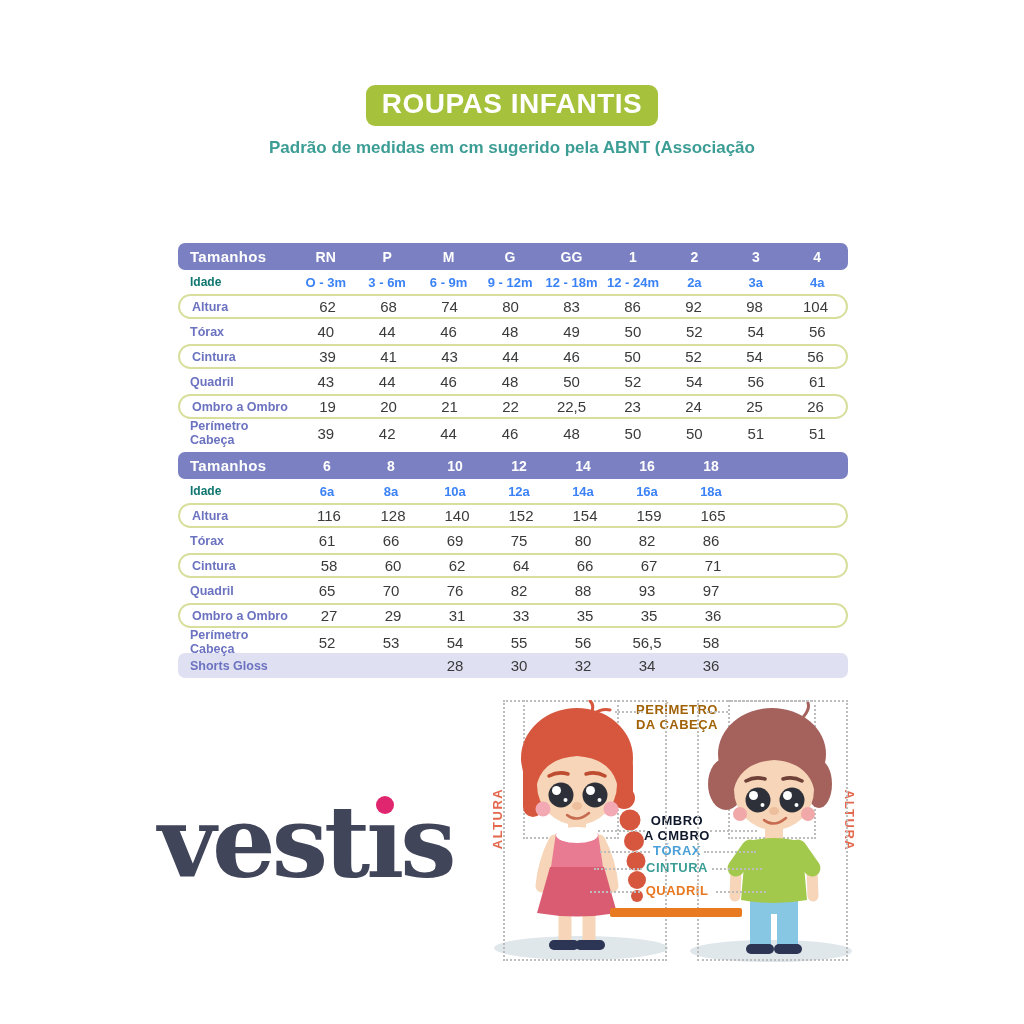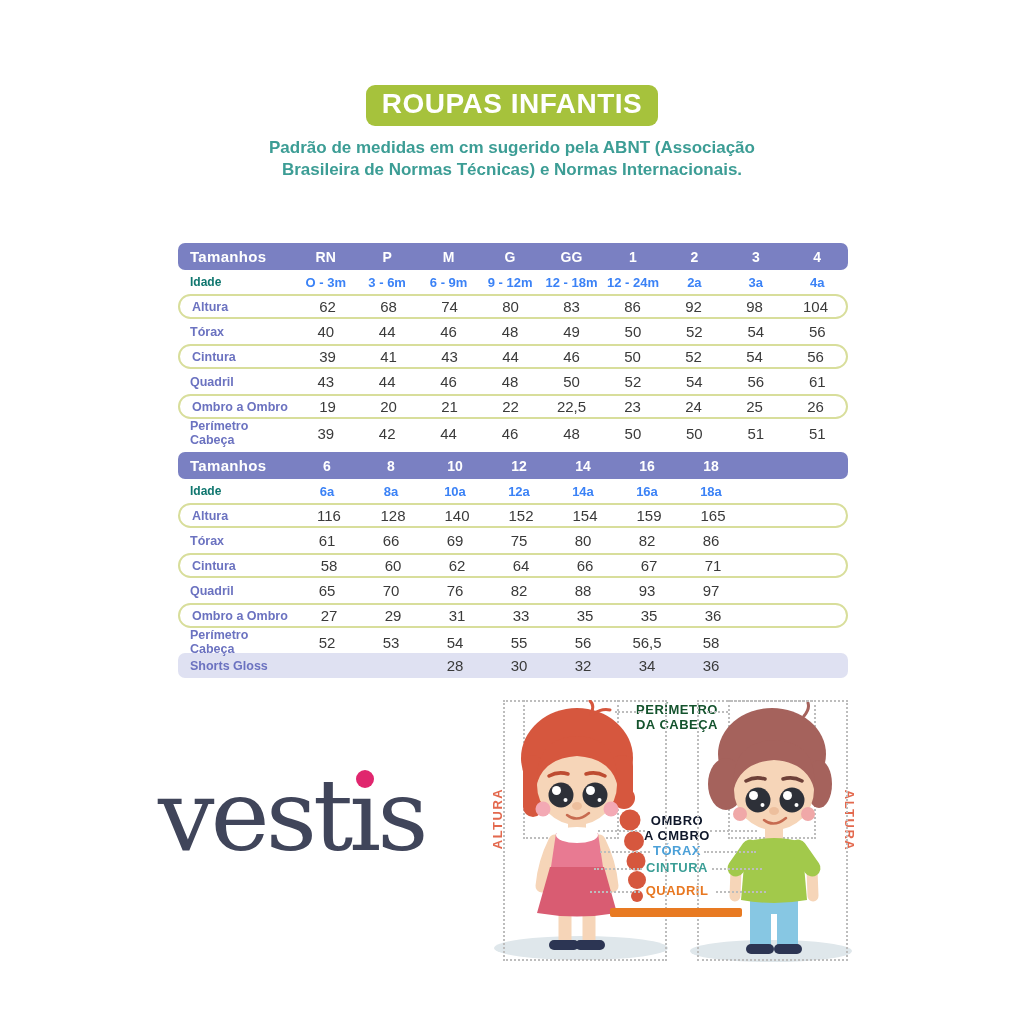--- a/index.html
+++ b/index.html
@@ -25,30 +25,30 @@
   .age{height:24px;}
   .age .tlabel{color:#0f766e;font-weight:bold;font-size:12px;padding-left:12px;}
   .age .tcell{color:#3b82f6;font-weight:bold;font-size:13px;text-align:center;}
   .drow{height:25px;}
   .drow .tlabel{color:#6B72C0;font-weight:bold;font-size:12.5px;padding-left:12px;}
   .drow .tcell{color:#3A3A3A;font-size:15px;text-align:center;}
   .drow.bordered{border:2px solid #D8DE9B;border-radius:13px;}
   .drow.highlight{background:#DFE1F2;border-radius:7px;}
 
   
-  .logo{position:absolute;left:158px;top:766px;font-family:"DejaVu Serif",serif;font-weight:normal;
+  .logo{position:absolute;left:158px;top:792px;font-family:"DejaVu Serif",serif;font-weight:bold;
         font-size:100px;line-height:1;color:#40455A;letter-spacing:-4px;}
   .logo-i{position:relative;}
   .logo-dot{position:absolute;left:50%;top:13px;width:18px;height:18px;margin-left:-7px;
             border-radius:50%;background:#E0266E;}
 
   
   .fig-label{position:absolute;width:130px;left:612px;text-align:center;font-weight:bold;
              font-size:13px;letter-spacing:.5px;line-height:15px;}
-  .lbl-head{color:#14532d;top:702px;}
+  .lbl-head{color:#a16207;top:702px;}
   .lbl-shoulder{color:#0f172a;top:813px;}
   .lbl-chest{color:#4BA0D8;top:843px;}
   .lbl-waist{color:#3B9E96;top:860px;}
   .lbl-hip{color:#E87822;top:883px;}
   .altura{position:absolute;width:120px;text-align:center;font-size:13px;font-weight:bold;
           color:#E3694E;letter-spacing:1.5px;}
   .altura.left{left:437px;top:811px;transform:rotate(-90deg);}
   .altura.right{left:789px;top:813px;transform:rotate(90deg);}
   .dotbox{position:absolute;border:2px dotted #BDBDBD;z-index:1;}
   .dotline{position:absolute;border-top:2px dotted #BDBDBD;height:0;z-index:3;}
@@ -59,21 +59,20 @@
 </style>
 </head>
 <body>
 
 <div class="page">
 
   <div class="header">
     <div><span class="badge">ROUPAS INFANTIS</span></div>
     <div class="desc">
       <div>Padrão de medidas em cm sugerido pela ABNT (Associação</div>
-      <div>Brasileira de Normas Técnicas) e Normas Internacionais.</div>
     </div>
   </div>
 
   <div class="tables">
       <div class="mtable t1">
         <div class="trow thead">
           <div class="tlabel">Tamanhos</div>
           <div class="tcell">RN</div>
           <div class="tcell">P</div>
           <div class="tcell">M</div>

